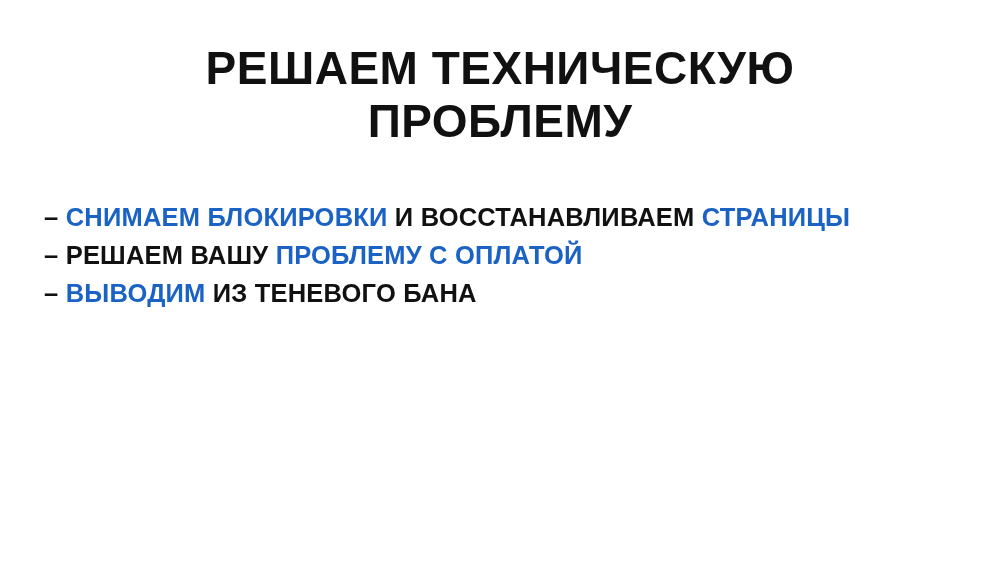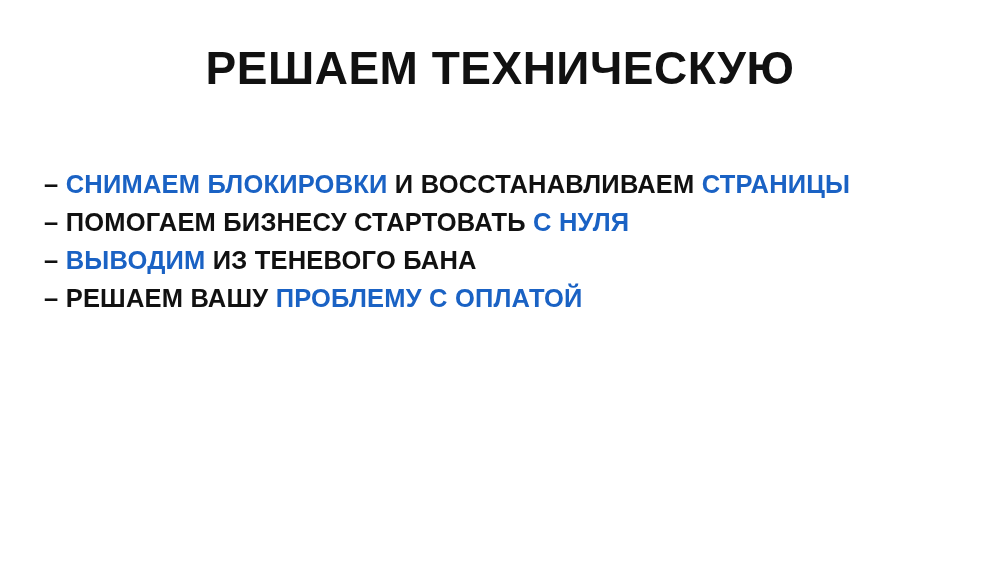--- a/index.html
+++ b/index.html
@@ -29,21 +29,21 @@
     letter-spacing: 0.5px;
     color: #111111;
     text-transform: uppercase;
     margin: 6px 0 0 0;
     padding: 0 60px;
   }
   .title .line {
     display: block;
   }
   .list {
-    margin-top: 72px;
+    margin-top: 52px;
     font-weight: 700;
     font-size: 25.5px;
     line-height: 1.37;
     letter-spacing: 0.2px;
     color: #111111;
     text-transform: uppercase;
   }
   .item {
     margin: 0 0 3px 0;
     white-space: normal;
@@ -58,22 +58,22 @@
     color: #111111;
   }
 </style>
 </head>
 <body>
 
 <div class="slide">
 
   <h1 class="title">
     <span class="line">РЕШАЕМ ТЕХНИЧЕСКУЮ</span>
+    <span class="line">ПРОБЛЕМУ</span>
   </h1>
 
   <div class="list">
       <p class="item"><span class="dash">–</span> <span class="accent">СНИМАЕМ БЛОКИРОВКИ</span><span class="plain"> И ВОССТАНАВЛИВАЕМ </span><span class="accent">СТРАНИЦЫ</span></p>
-      <p class="item"><span class="dash">–</span> <span class="plain">ПОМОГАЕМ БИЗНЕСУ СТАРТОВАТЬ </span><span class="accent">С НУЛЯ</span></p>
+      <p class="item"><span class="dash">–</span> <span class="plain">РЕШАЕМ ВАШУ </span><span class="accent">ПРОБЛЕМУ С ОПЛАТОЙ</span></p>
       <p class="item"><span class="dash">–</span> <span class="accent">ВЫВОДИМ</span><span class="plain"> ИЗ ТЕНЕВОГО БАНА</span></p>
-      <p class="item"><span class="dash">–</span> <span class="plain">РЕШАЕМ ВАШУ </span><span class="accent">ПРОБЛЕМУ С ОПЛАТОЙ</span></p>
     </div>
 
 </div>
 
 </body></html>

